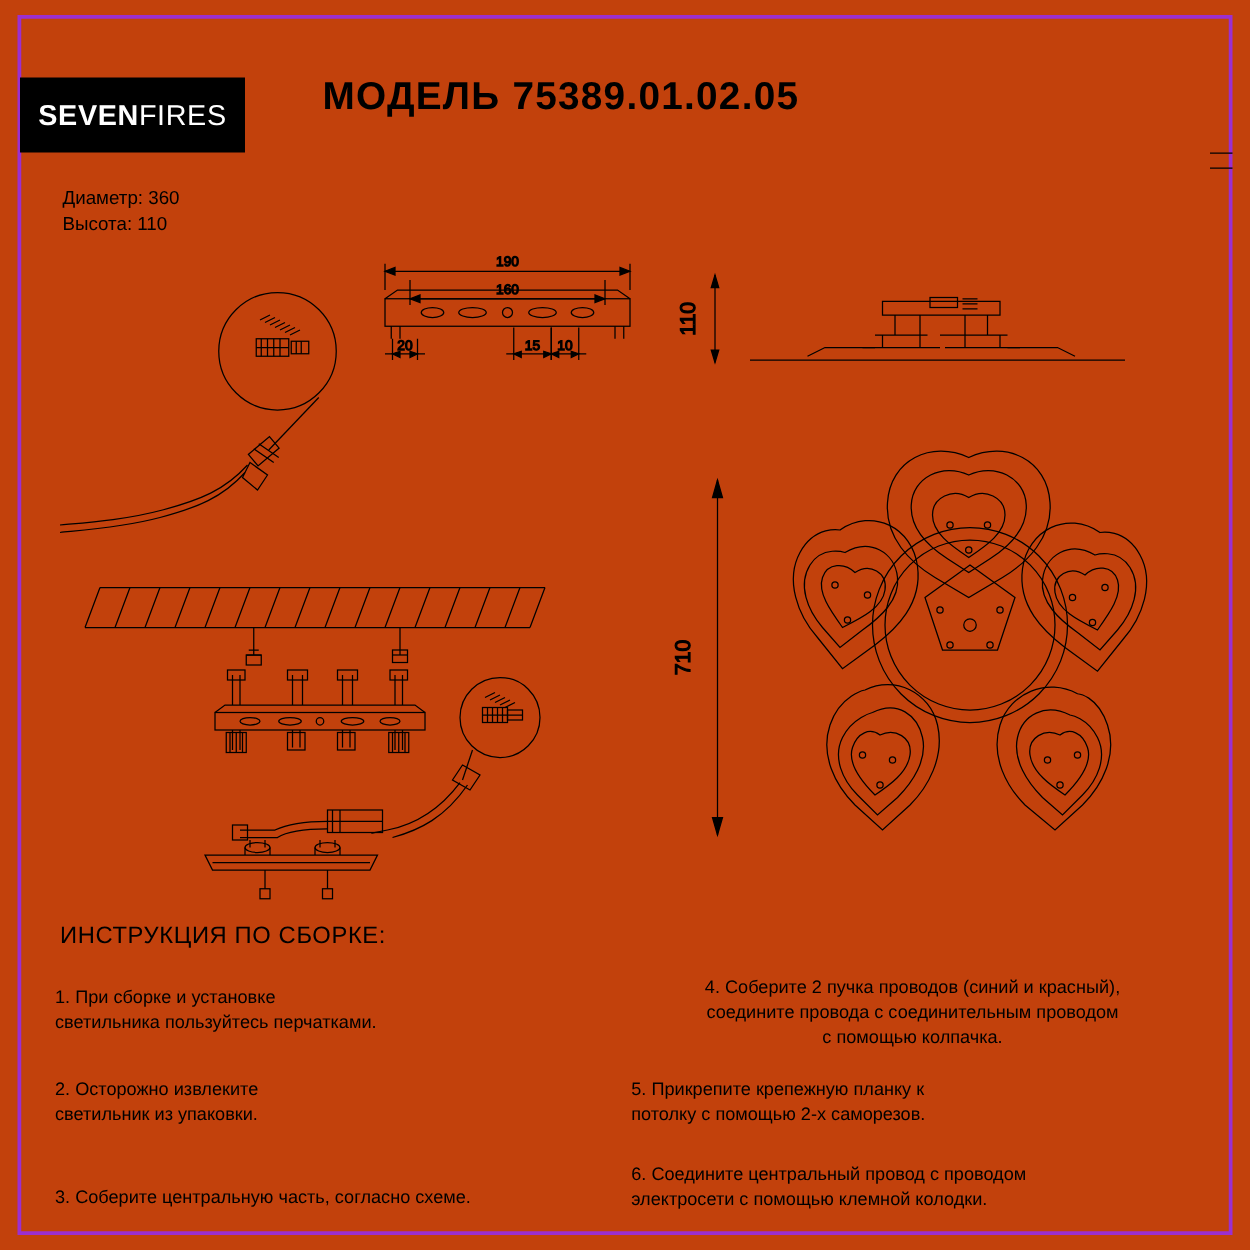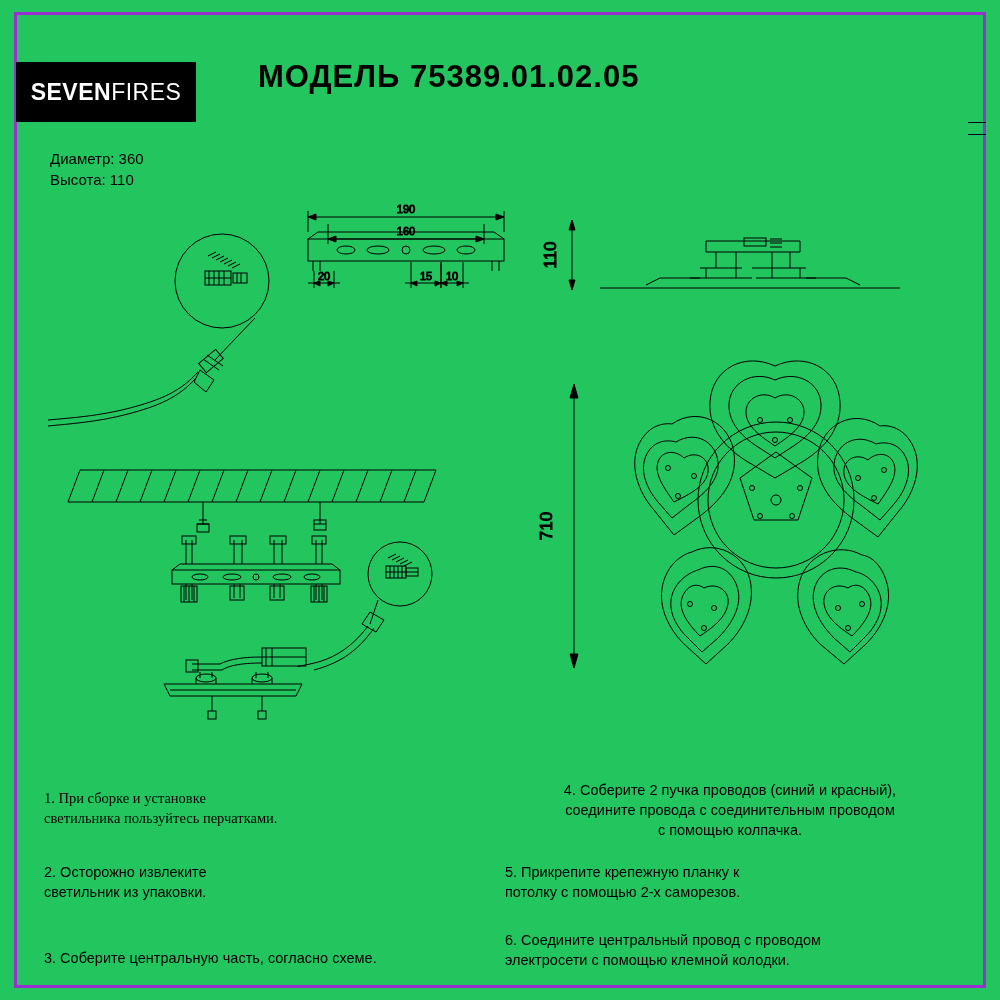--- a/index.html
+++ b/index.html
@@ -7,21 +7,21 @@
     padding: 0;
     background: #ffffff;
   }
   body {
     font-family: "Liberation Sans", sans-serif;
   }
   .page {
     position: relative;
     width: 1000px;
     height: 1000px;
-    background: #22c55e;
+    background: #c2410c;
     box-sizing: border-box;
     overflow: hidden;
   }
   .border-frame {
     position: absolute;
     left: 14px;
     top: 12px;
     width: 972px;
     height: 976px;
     border: 3px solid #9b2fd0;
@@ -395,23 +395,24 @@
       <g>
         <path d="M574 384 L574 668"></path>
         <path d="M574 384 L570 398 L578 398 Z" fill="#000"></path>
         <path d="M574 668 L570 654 L578 654 Z" fill="#000"></path>
         <text class="dim-label-big" x="552" y="526" text-anchor="middle" transform="rotate(-90 552 526)">710</text>
       </g>
 
     </g>
   </svg>
 
+  <div class="instr-title">ИНСТРУКЦИЯ ПО СБОРКЕ:</div>
 
   <div class="instr-col-left">
-    <div class="instr-item" style="white-space:pre-line;font-family:Liberation Serif, serif;">1. При сборке и установке
+    <div class="instr-item" style="white-space:pre-line;">1. При сборке и установке
 светильника пользуйтесь перчатками.</div>
     <div class="instr-item" style="white-space:pre-line;margin-top:34px;">2. Осторожно извлеките
 светильник из упаковки.</div>
     <div class="instr-item" style="white-space:pre-line;margin-top:46px;">3. Соберите центральную часть, согласно схеме.</div>
   </div>
 
   <div class="instr-col-right">
     <div class="instr-item" style="white-space:pre-line;text-align:center;">4. Соберите 2 пучка проводов (синий и красный),
 соедините провода с соединительным проводом
 с помощью колпачка.</div>

